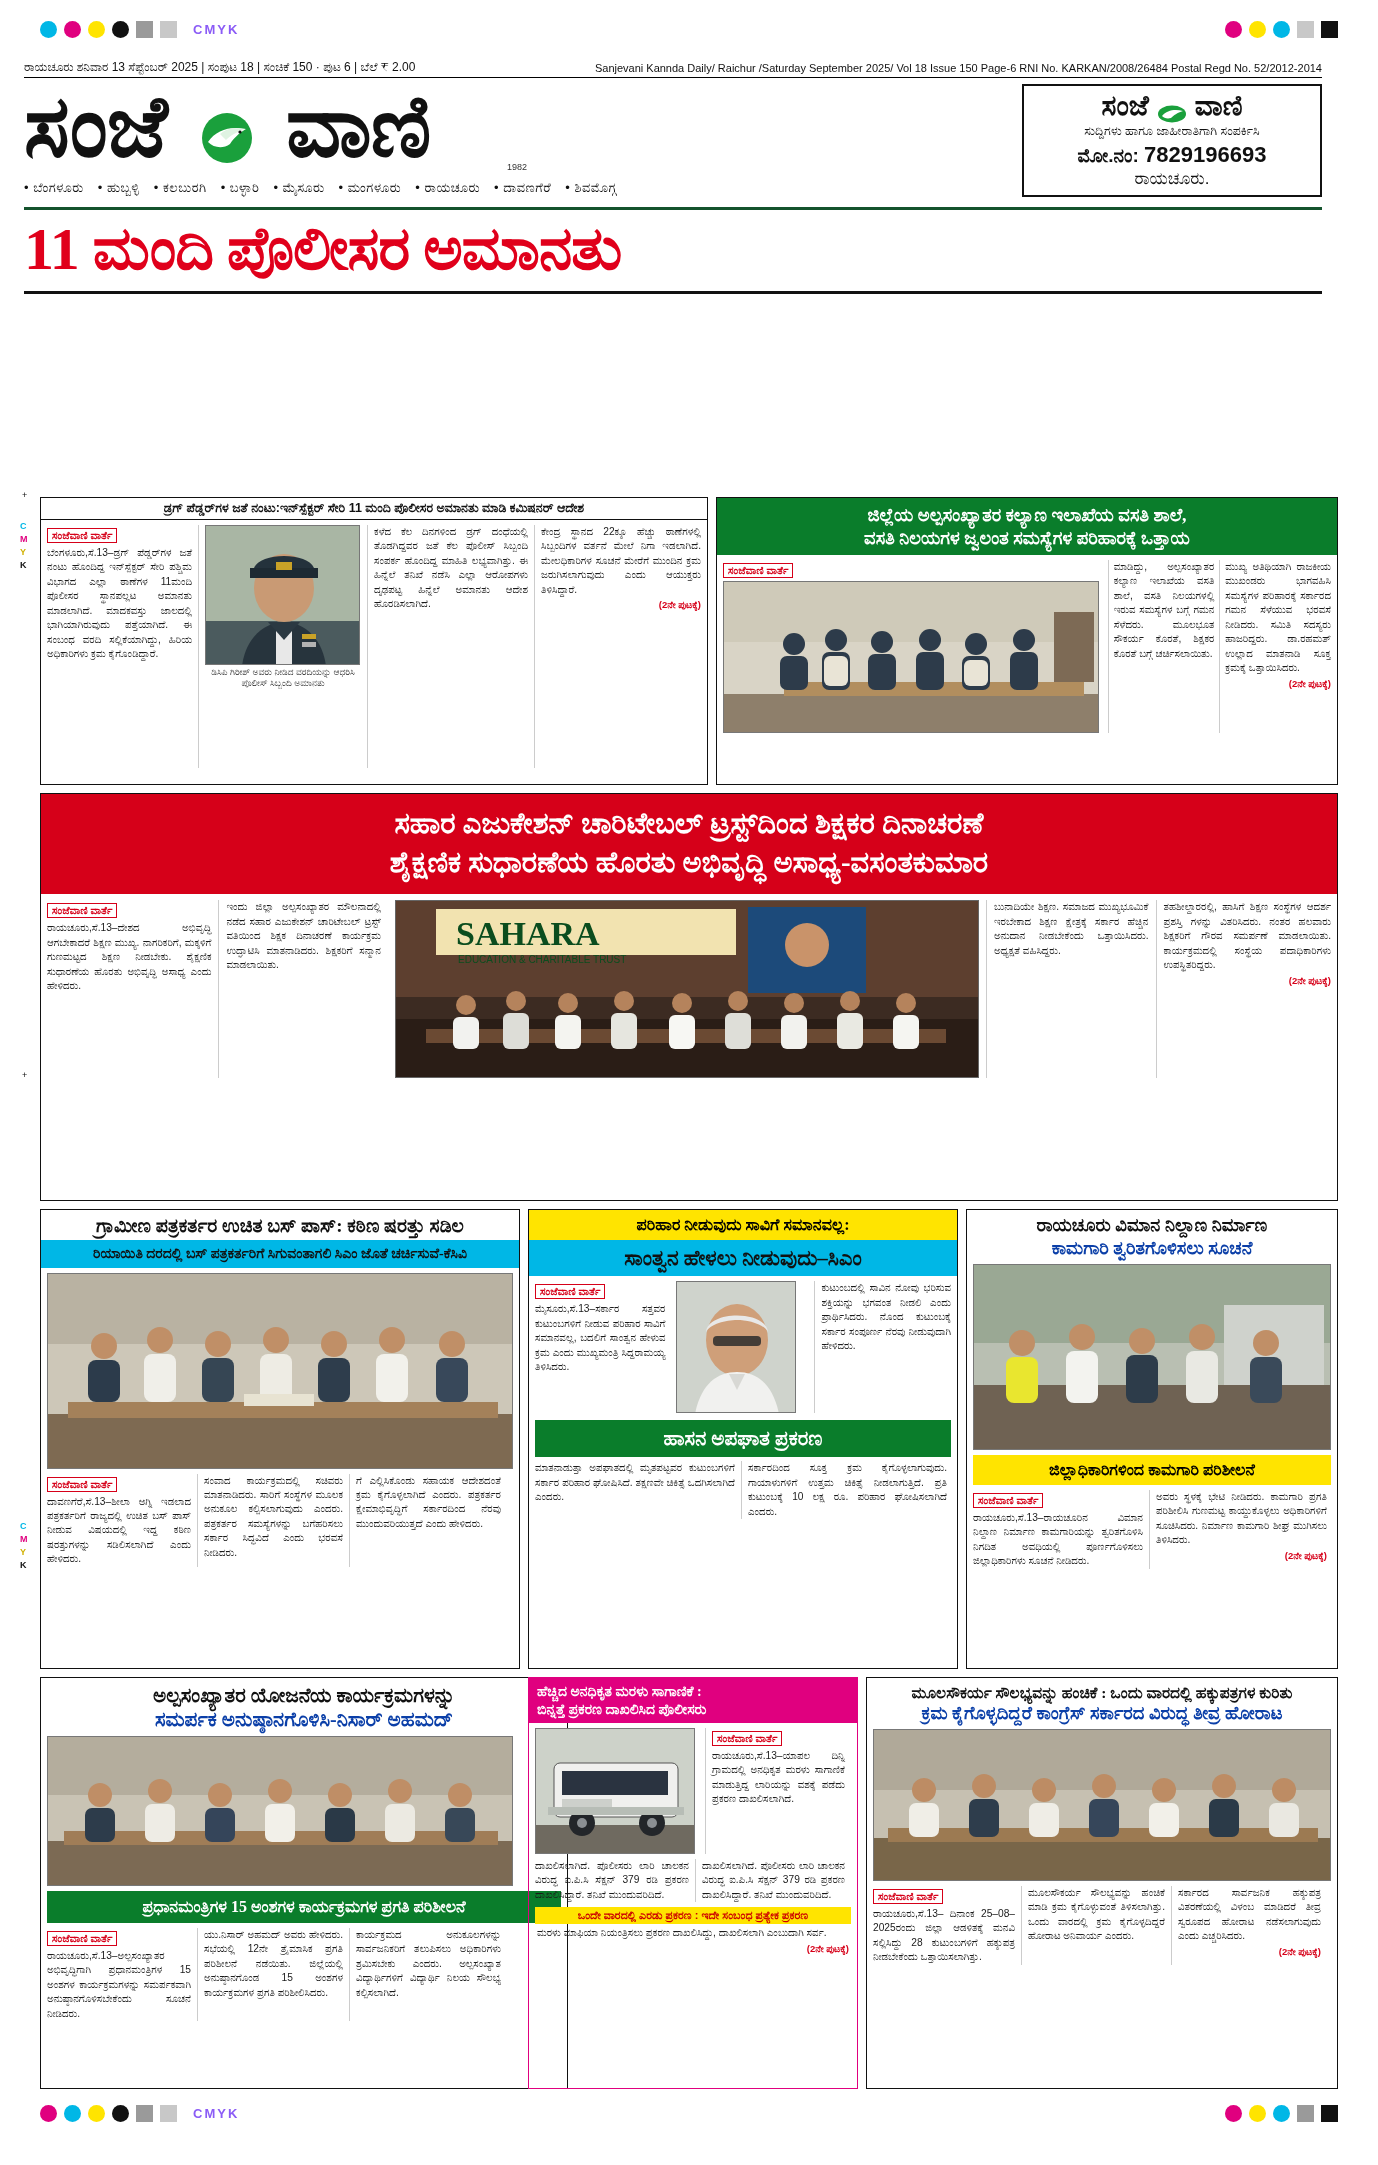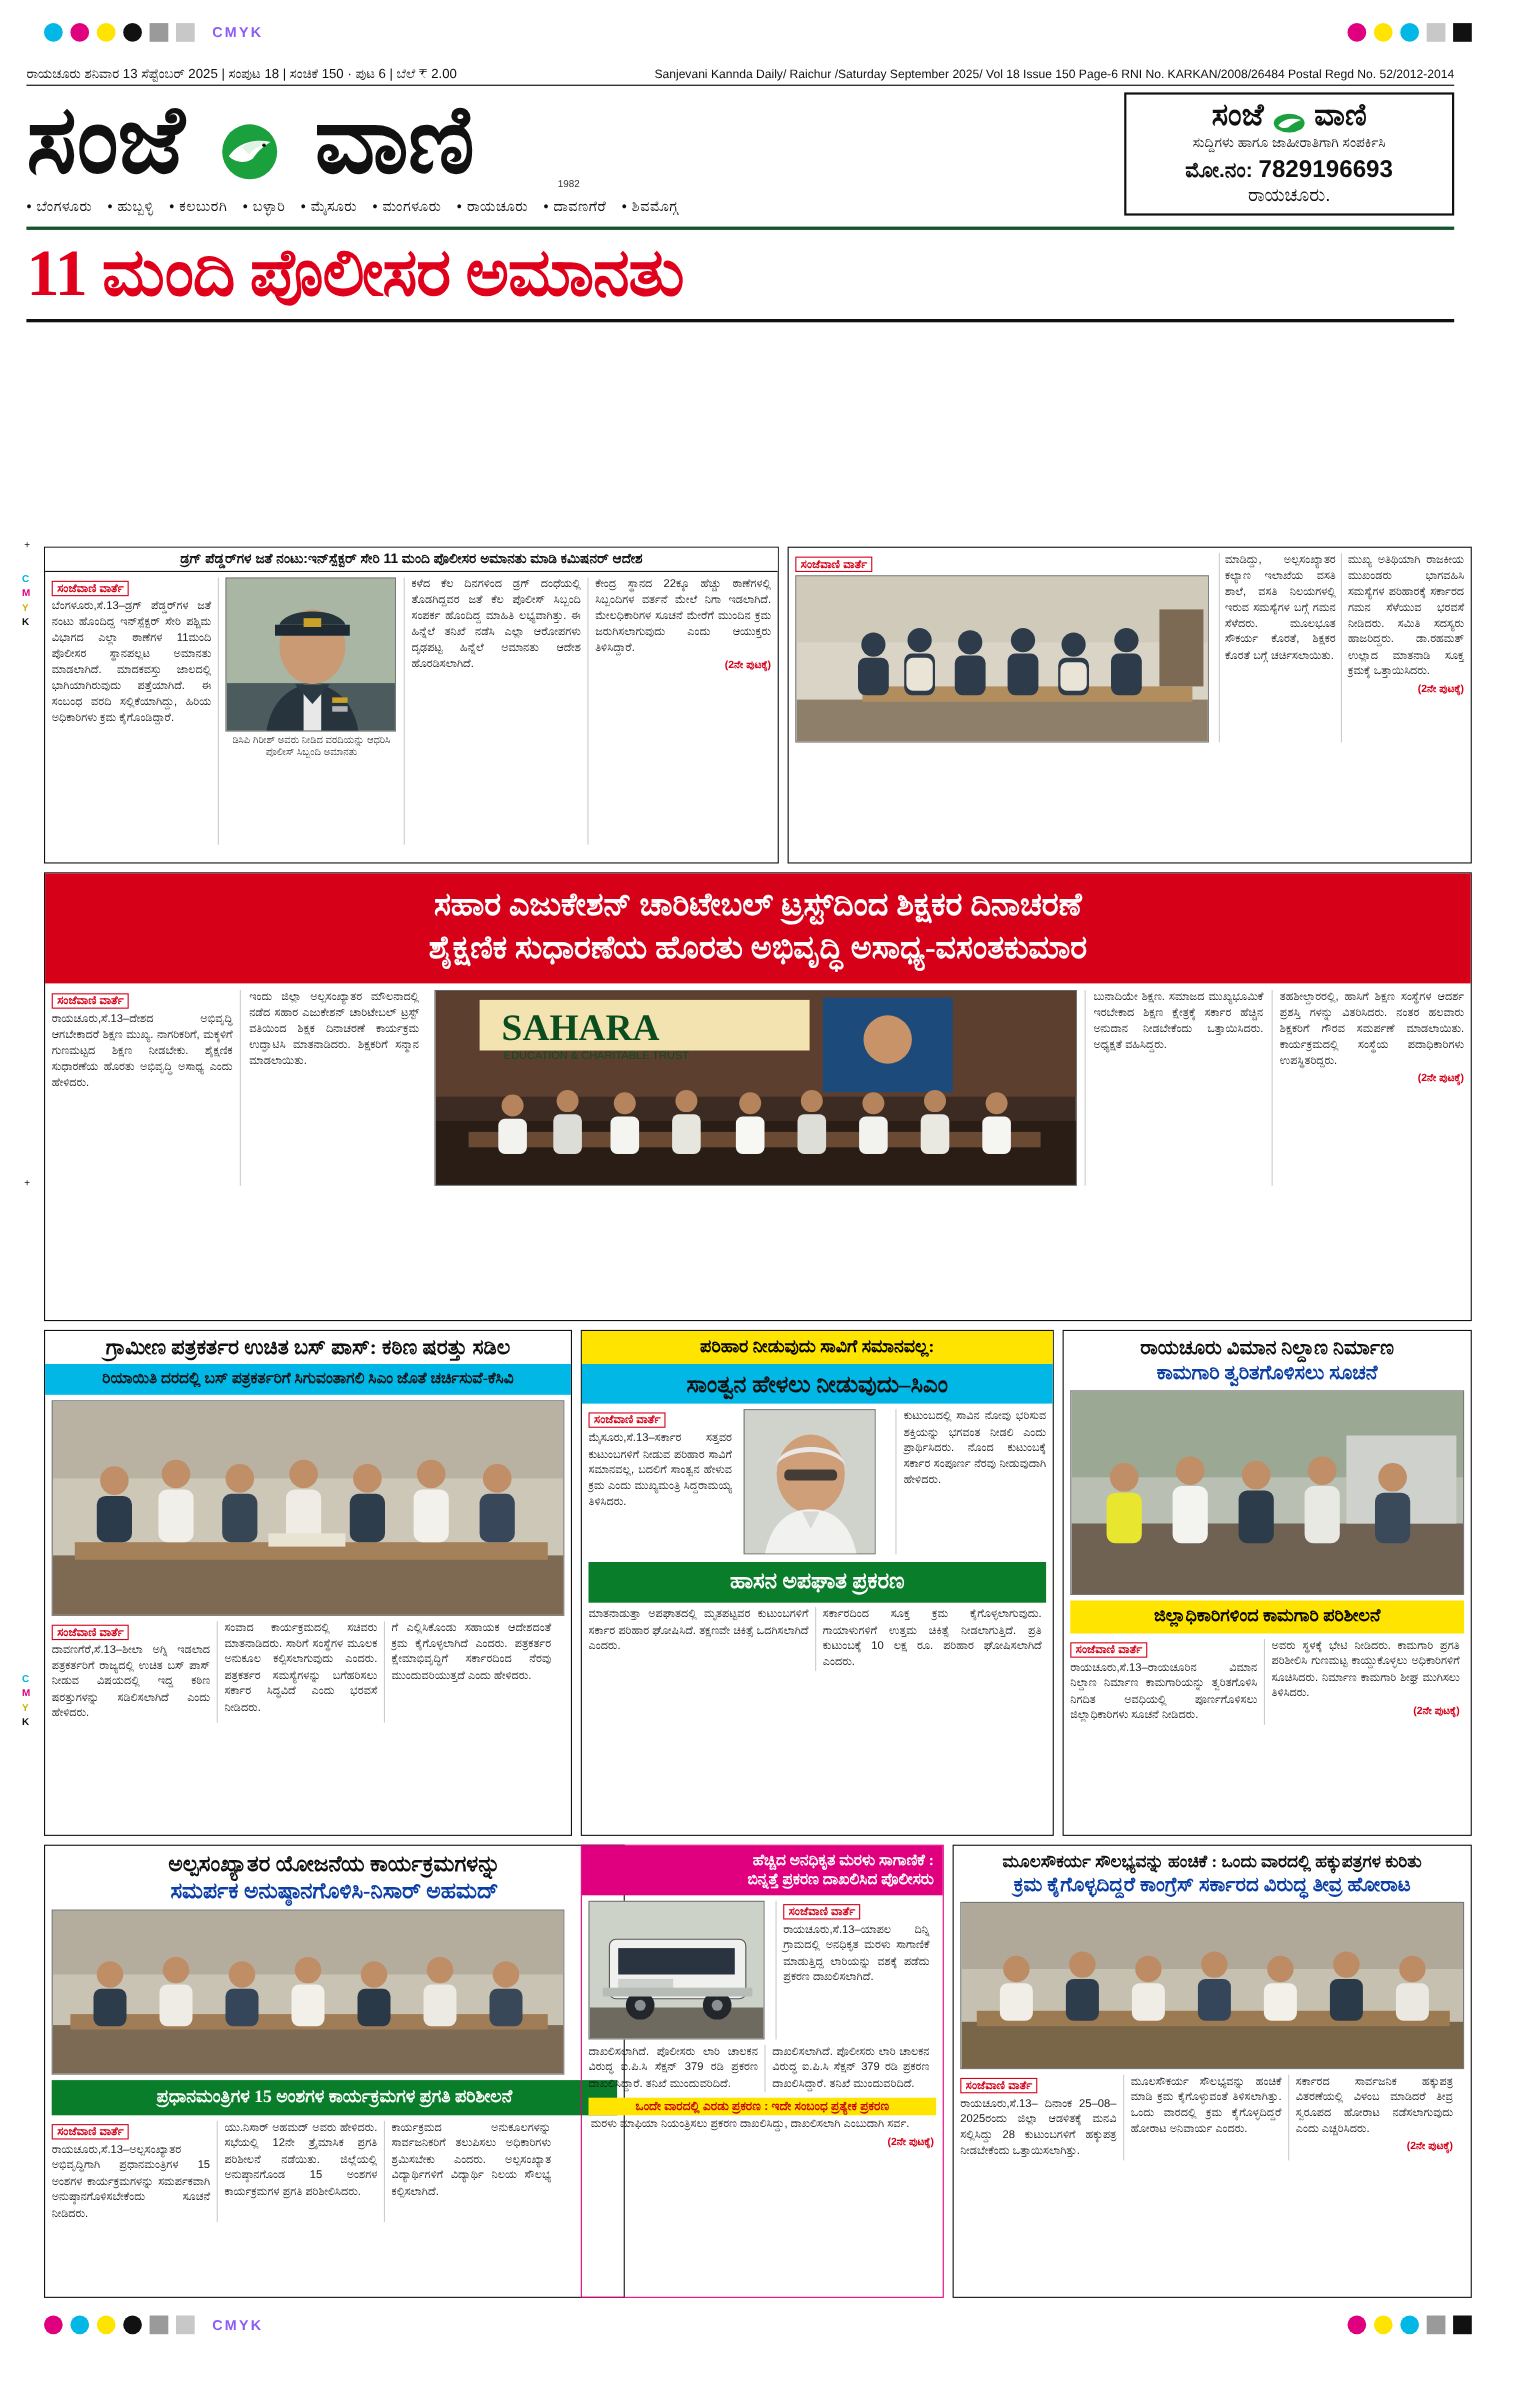--- a/index.html
+++ b/index.html
@@ -105,21 +105,21 @@
     background:#ffe400; color:#000; text-align:center;
     font-family:"Liberation Serif", serif; font-weight:bold;
     padding:5px 8px; line-height:1.25;
   }
   .cyanbar {
     background:#00b7e6; color:#111; text-align:center;
     font-family:"Liberation Serif", serif; font-weight:bold;
     padding:5px 8px; line-height:1.25;
   }
   .magbar {
-    background:#e0007f; color:#fff; text-align:right;
+    background:#e0007f; color:#fff; text-align:left;
     font-family:"Liberation Serif", serif; font-weight:bold;
     padding:5px 8px; line-height:1.25;
   }
 
   .byline {
     color:#d60019; font-size:10.5px; font-weight:bold;
     border:1px solid #d60019; display:inline-block; padding:0px 4px;
     margin-bottom:3px;
   }
   .body-txt {
@@ -273,20 +273,24 @@
         <div class="body-txt">ಕಳೆದ ಕೆಲ ದಿನಗಳಿಂದ ಡ್ರಗ್ ದಂಧೆಯಲ್ಲಿ ತೊಡಗಿದ್ದವರ ಜತೆ ಕೆಲ ಪೊಲೀಸ್ ಸಿಬ್ಬಂದಿ ಸಂಪರ್ಕ ಹೊಂದಿದ್ದ ಮಾಹಿತಿ ಲಭ್ಯವಾಗಿತ್ತು. ಈ ಹಿನ್ನೆಲೆ ತನಿಖೆ ನಡೆಸಿ ಎಲ್ಲಾ ಆರೋಪಗಳು ದೃಢಪಟ್ಟ ಹಿನ್ನೆಲೆ ಅಮಾನತು ಆದೇಶ ಹೊರಡಿಸಲಾಗಿದೆ.</div>
       </div>
       <div style="width:168px; padding-left:6px; border-left:1px solid #ccc;">
         <div class="body-txt">ಕೇಂದ್ರ ಸ್ಥಾನದ 22ಕ್ಕೂ ಹೆಚ್ಚು ಠಾಣೆಗಳಲ್ಲಿ ಸಿಬ್ಬಂದಿಗಳ ವರ್ತನೆ ಮೇಲೆ ನಿಗಾ ಇಡಲಾಗಿದೆ. ಮೇಲಧಿಕಾರಿಗಳ ಸೂಚನೆ ಮೇರೆಗೆ ಮುಂದಿನ ಕ್ರಮ ಜರುಗಿಸಲಾಗುವುದು ಎಂದು ಆಯುಕ್ತರು ತಿಳಿಸಿದ್ದಾರೆ.</div>
         <div class="cont">(2ನೇ ಪುಟಕ್ಕೆ)</div>
       </div>
     </div>
   </div>
 
   <div class="blk bx" style="left:716px; top:497px; width:622px; height:288px;">
+    <div class="greenbar" style="font-size:18px;">
+      <div>ಜಿಲ್ಲೆಯ ಅಲ್ಪಸಂಖ್ಯಾತರ ಕಲ್ಯಾಣ ಇಲಾಖೆಯ ವಸತಿ ಶಾಲೆ,</div>
+      <div>ವಸತಿ ನಿಲಯಗಳ ಜ್ವಲಂತ ಸಮಸ್ಯೆಗಳ ಪರಿಹಾರಕ್ಕೆ ಒತ್ತಾಯ</div>
+    </div>
     <div style="display:flex; padding:5px 6px;">
       <div style="width:386px; padding-right:6px;">
         <span class="byline">ಸಂಜೆವಾಣಿ ವಾರ್ತೆ</span>
         <div class="photo" style="width:376px; height:152px; border:1px solid #777;">
           <svg viewBox="0 0 376 152" width="376" height="152">
             <rect width="376" height="152" fill="#d9d4c6"></rect>
             <rect x="0" y="0" width="376" height="60" fill="#cfcab9"></rect>
             <rect x="0" y="112" width="376" height="40" fill="#8e7f6b"></rect>
             <rect x="60" y="100" width="300" height="14" fill="#b28e5e"></rect>
             <g fill="#2d3b4a">

